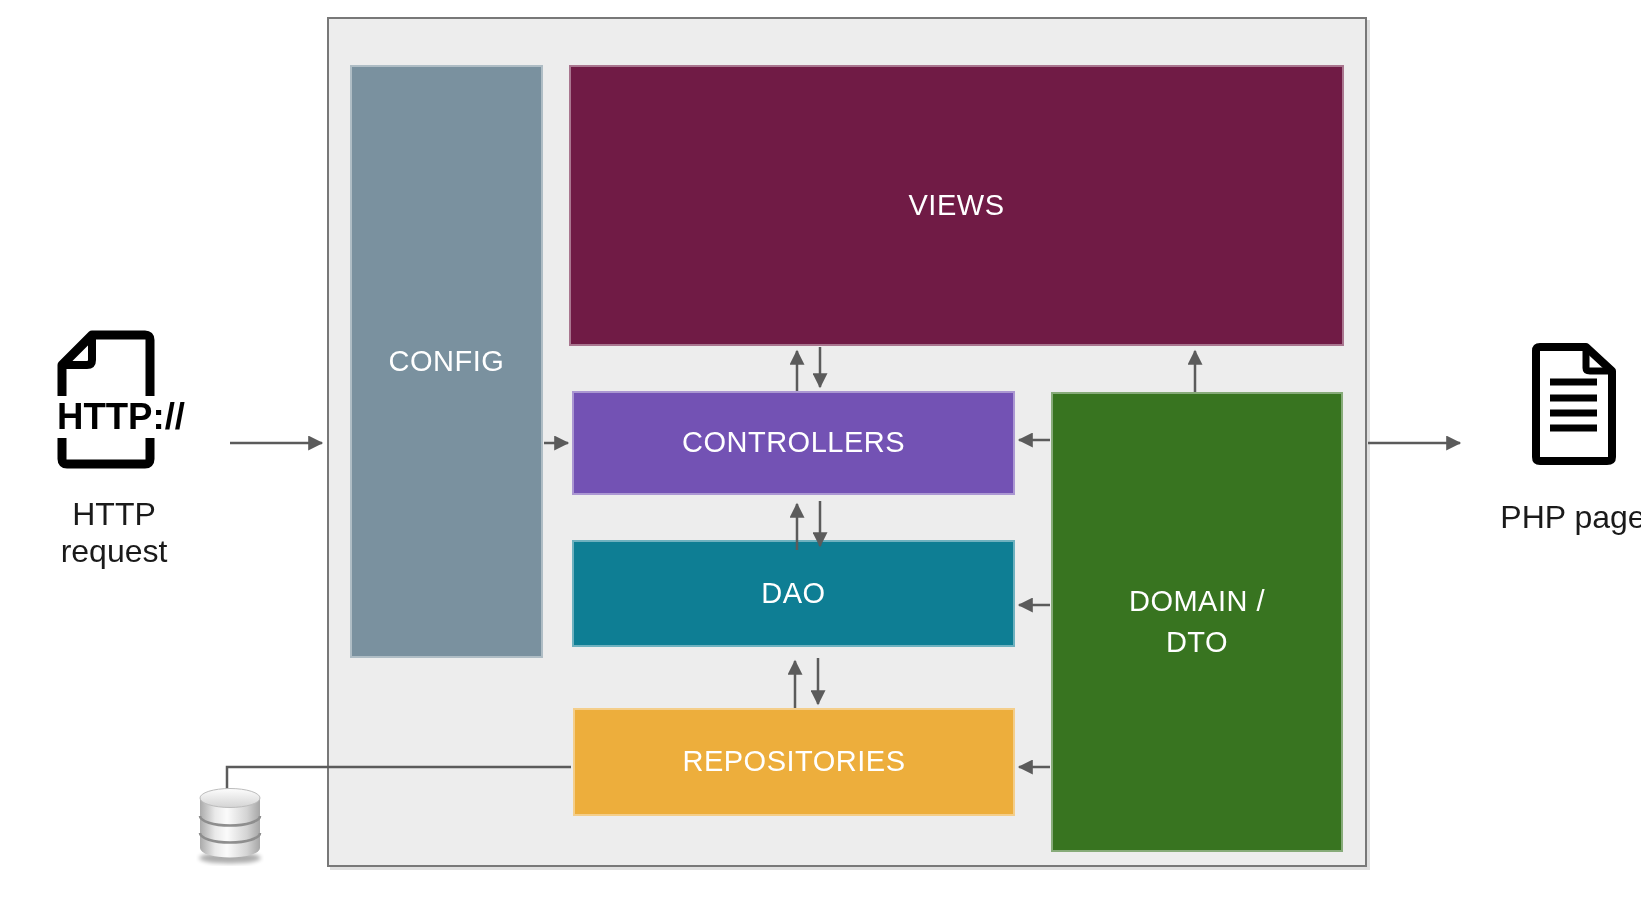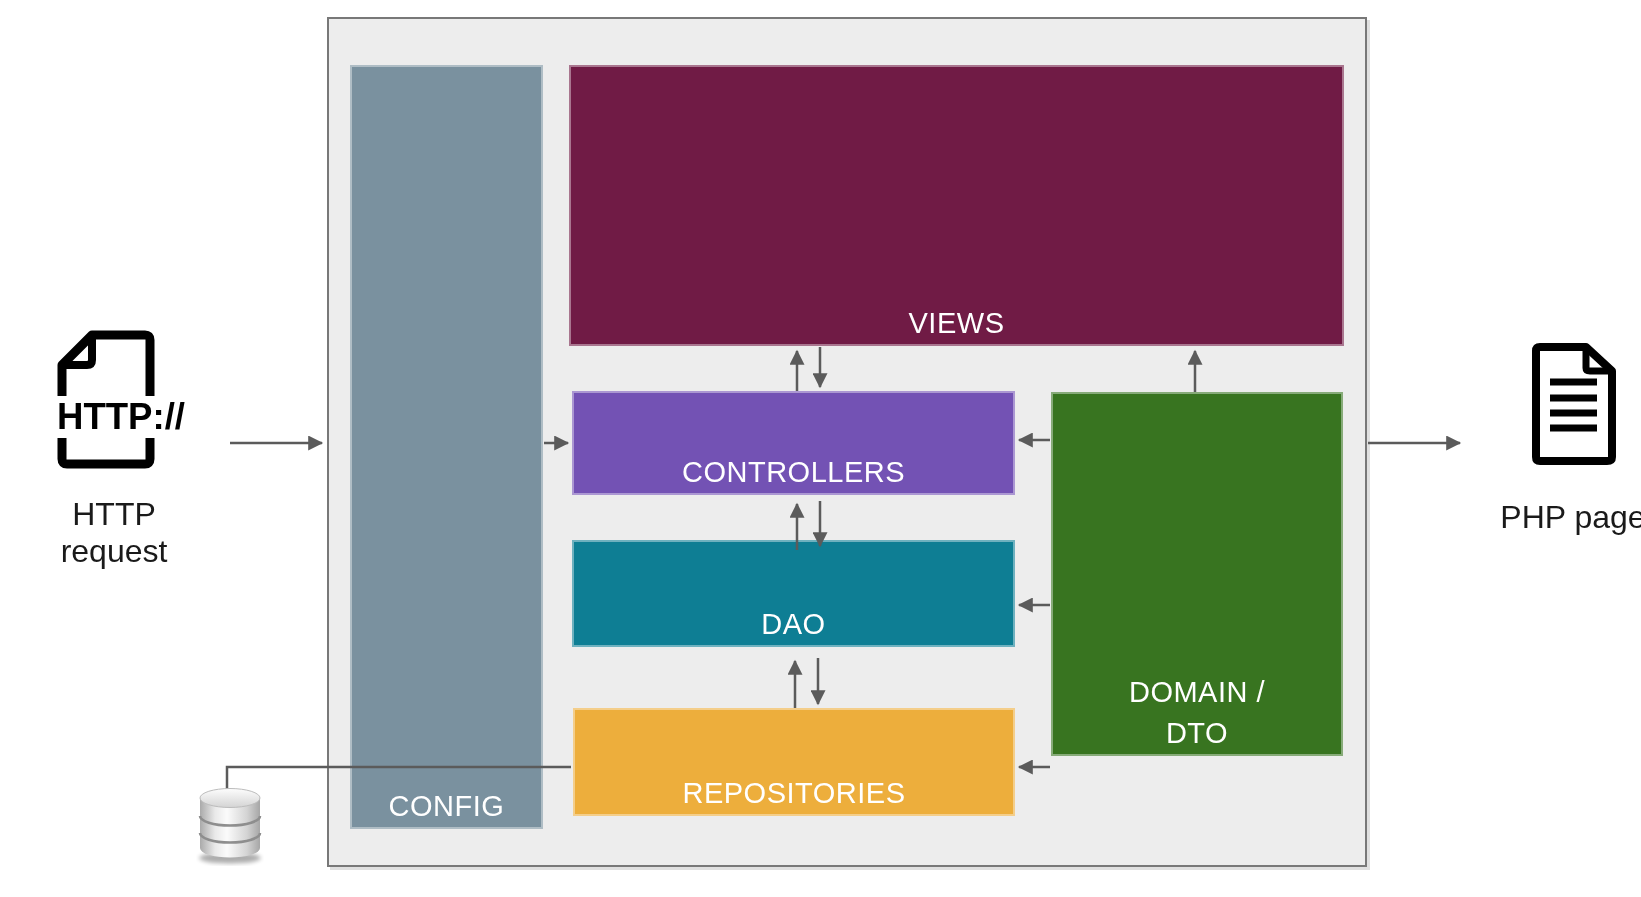--- a/index.html
+++ b/index.html
@@ -14,35 +14,35 @@
   }
   .arch-container {
     position: absolute;
     left: 327px; top: 17px; width: 1040px; height: 850px;
     background: var(--container_bg, #ededed);
     border: 2px solid var(--container_border, #787878);
     box-shadow: 3px 3px 0 rgba(0,0,0,0.12);
   }
   .box {
     position: absolute;
-    display: flex; align-items: flex-end; justify-content: center;
+    display: flex; align-items: center; justify-content: center;
     color: var(--box_label_text, #ffffff);
     font-size: 29px;
     letter-spacing: 0.5px;
     border: 2px solid rgba(255,255,255,0.4);
     text-align: center;
     white-space: pre-line;
     line-height: 1.42;
   }
-  .box-config       { left:350px; top:65px;  width:193px; height:764px; background: var(--config, #7a919f); }
+  .box-config       { left:350px; top:65px;  width:193px; height:593px; background: var(--config, #7a919f); }
   .box-views        { left:569px; top:65px;  width:775px; height:281px; background: var(--views, #701b45); }
   .box-controllers  { left:572px; top:391px; width:443px; height:104px; background: var(--controllers, #7352b4); }
   .box-dao          { left:572px; top:540px; width:443px; height:107px; background: var(--dao, #0e7e94); }
   .box-repositories { left:573px; top:708px; width:442px; height:108px; background: var(--repositories, #edae3c); }
-  .box-domain       { left:1051px; top:392px; width:292px; height:364px; background: var(--domain, #387420); }
+  .box-domain       { left:1051px; top:392px; width:292px; height:460px; background: var(--domain, #387420); }
   .overlay {
     position: absolute; left:0; top:0; width:1641px; height:897px;
     pointer-events: none;
   }
   .ext-icon { position: absolute; }
   .icon-http { left:50px;  top:328px; }
   .icon-php  { left:1526px; top:340px; }
   .icon-db   { left:196px; top:786px; }
   .caption {
     position: absolute;

